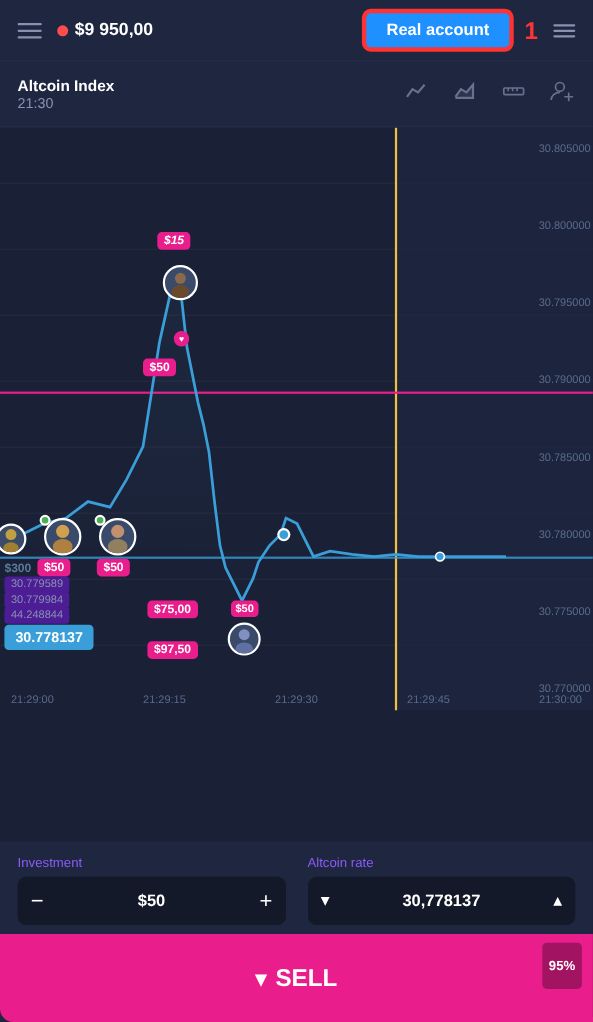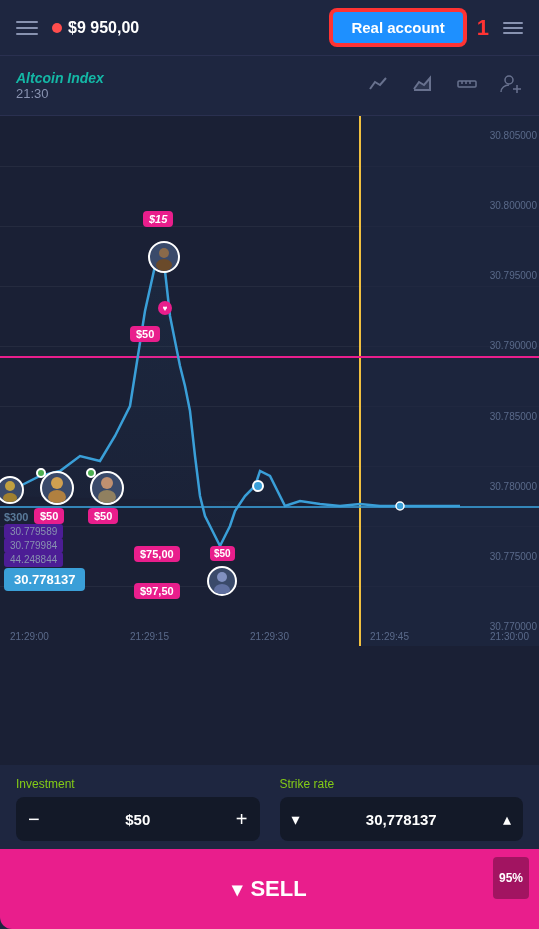--- a/index.html
+++ b/index.html
@@ -96,22 +96,21 @@
       gap: 0;
     }
     .instrument-info {
       flex: 1;
       display: flex;
       flex-direction: column;
     }
     .instrument-name {
       font-size: 14px;
       font-weight: bold;
-      color: #14b8a6;
-      font-style: italic;
+      color: #ffffff;
     }
     .instrument-time {
       font-size: 13px;
       color: #8892b0;
     }
     .toolbar-icons {
       display: flex;
       align-items: center;
       gap: 20px;
     }
@@ -262,21 +261,21 @@
     .controls-row {
       display: flex;
       padding: 12px 16px 8px;
       gap: 20px;
     }
     .control-group {
       flex: 1;
     }
     .control-label {
       font-size: 12px;
-      color: #84cc16;
+      color: #8b5cf6;
       margin-bottom: 6px;
     }
     .control-input-row {
       display: flex;
       align-items: center;
       background: #131928;
       border-radius: 8px;
       padding: 8px 12px;
       justify-content: space-between;
       height: 44px;
@@ -583,21 +582,21 @@
     <div class="control-group">
       <div class="control-label">Investment</div>
       <div class="control-input-row">
         <button class="control-btn">−</button>
         <span class="control-value">$50</span>
         <button class="control-btn">+</button>
       </div>
     </div>
 
     <div class="control-group">
-      <div class="control-label">Strike rate</div>
+      <div class="control-label">Altcoin rate</div>
       <div class="control-input-row">
         <button class="chevron-btn">▾</button>
         <span class="control-value">30,778137</span>
         <button class="chevron-btn">▴</button>
       </div>
     </div>
   </div>
 
   <div class="action-row">
     <button class="sell-btn">

